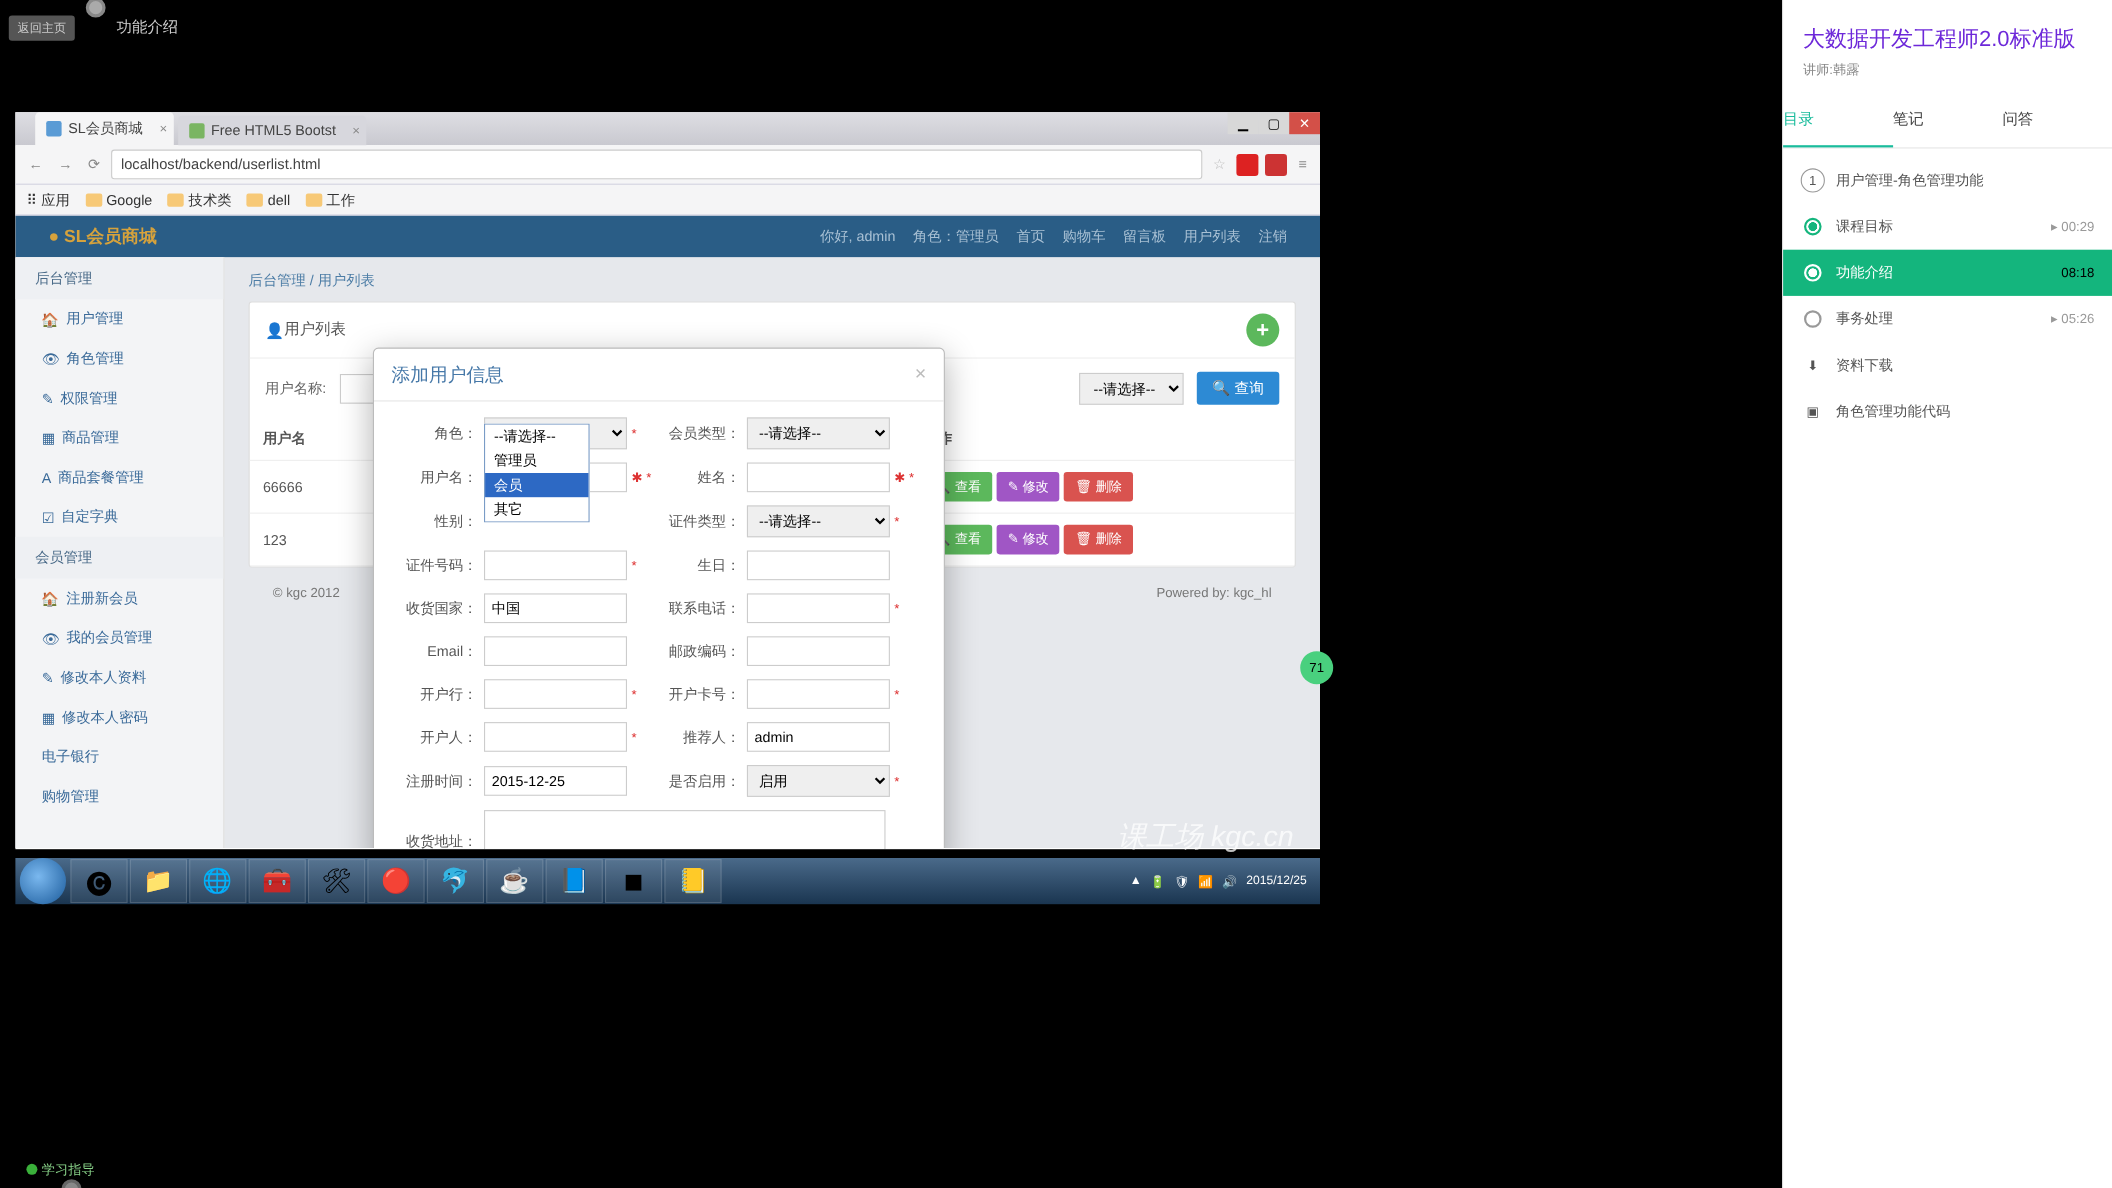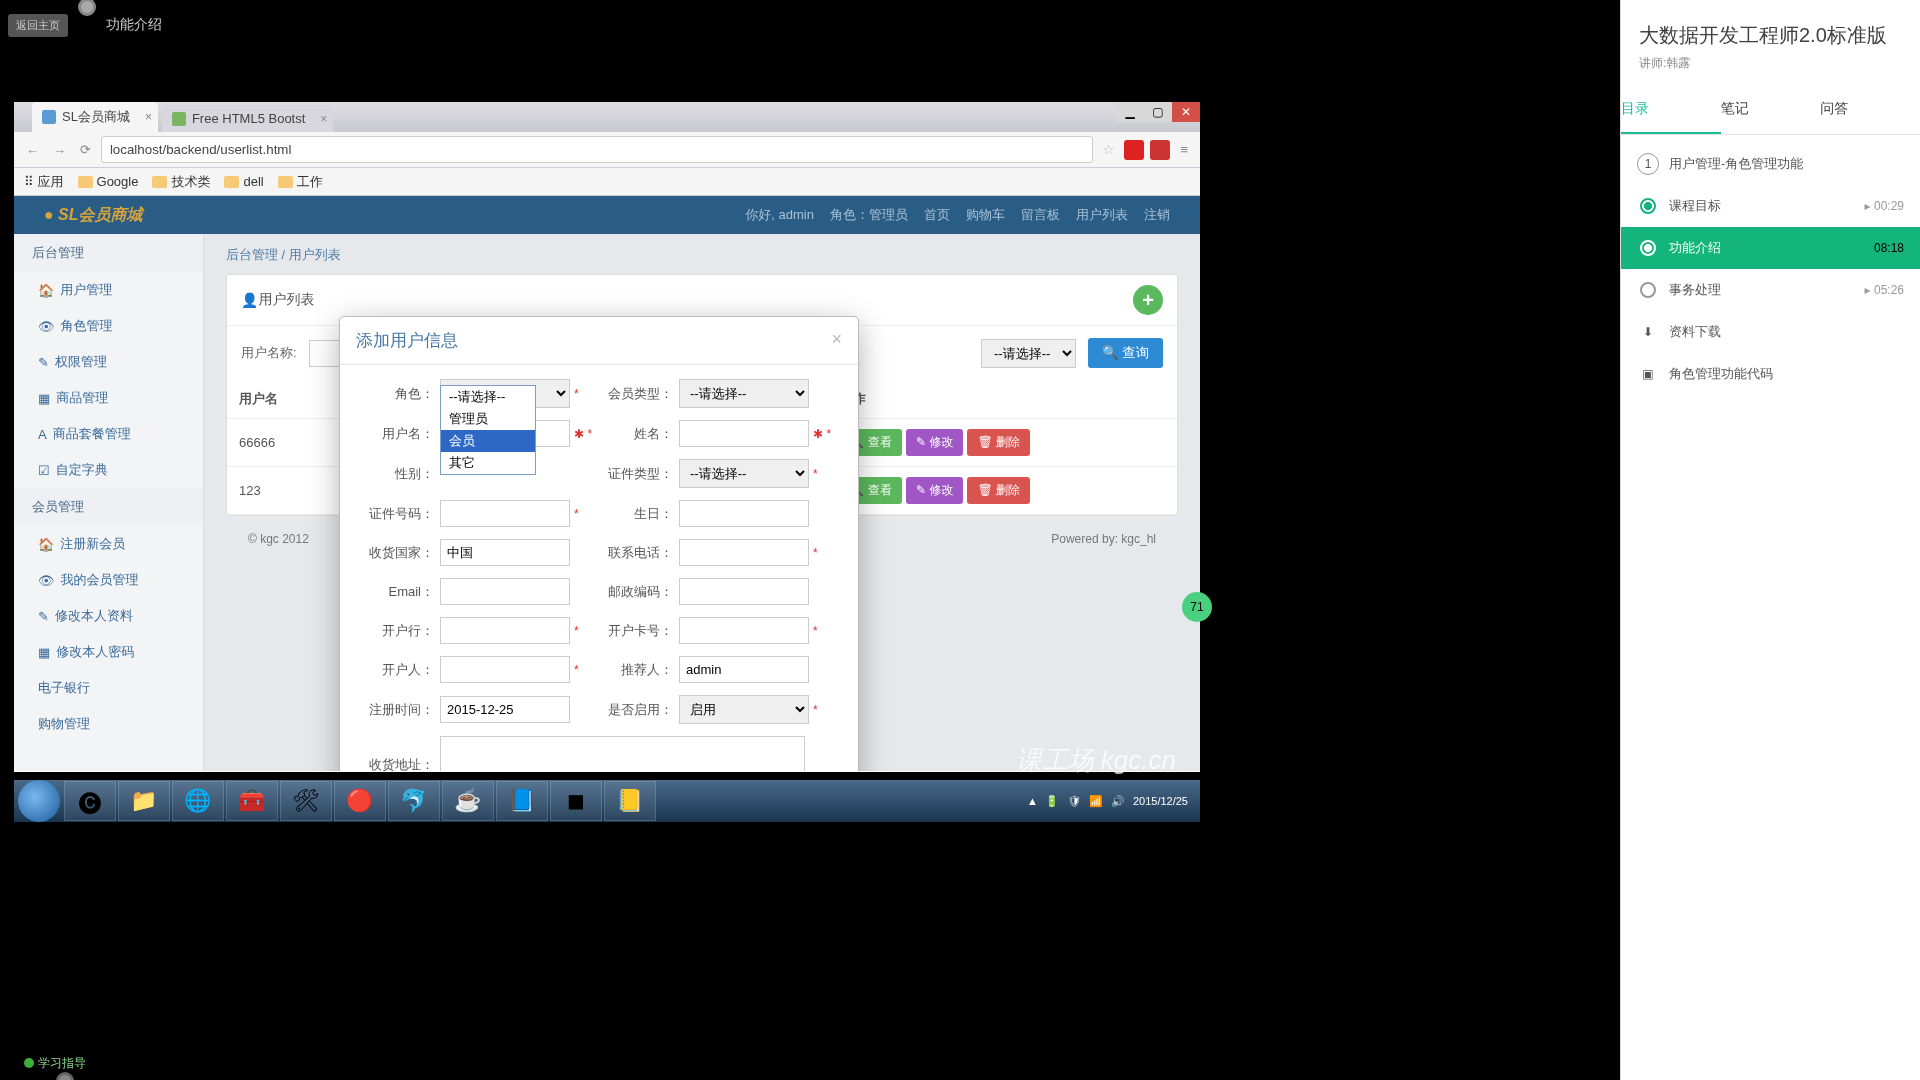--- a/index.html
+++ b/index.html
@@ -5,21 +5,21 @@
 *{margin:0;padding:0;box-sizing:border-box;font-family:"Microsoft YaHei",Arial,sans-serif;}
 body{background:#000;width:1920px;height:1080px;overflow:hidden;position:relative;}
 
 .topbar{height:50px;background:#000;display:flex;align-items:center;padding:0 8px;position:relative;}
 .topbar .back{background:#555;color:#ccc;font-size:11px;padding:4px 8px;border-radius:3px;}
 .topbar .nodecircle{width:18px;height:18px;border:3px solid #888;border-radius:50%;margin:0 10px;position:relative;top:-18px;background:#aaa;}
 .topbar .crumb{color:#ccc;font-size:14px;}
 .topbar .community{position:absolute;right:12px;top:26px;border:1px solid #777;border-radius:14px;padding:4px 10px;color:#aaa;font-size:12px;}
 
 .right-panel{position:absolute;right:0;top:0;width:300px;height:1080px;background:#fff;border-left:1px solid #ddd;}
-.right-panel .course-title{color:#404040;font-size:20px;padding:22px 18px 6px;font-weight:500;}
+.right-panel .course-title{color:#6d28d9;font-size:20px;padding:22px 18px 6px;font-weight:500;}
 .right-panel .teacher{color:#888;font-size:12px;padding:0 18px 14px;}
 .right-panel .tabs{display:flex;border-bottom:1px solid #e5e5e5;}
 .right-panel .tabs .tab{flex:1;text-align:left;padding:14px 0;font-size:14px;color:#444;border-bottom:2px solid transparent;}
 .right-panel .tabs .tab.active{border-bottom-color:#1abc9c;color:#1abc9c;}
 .right-panel .toc{padding:8px 0;}
 .right-panel .toc .row{display:flex;align-items:center;padding:10px 16px;font-size:13px;color:#555;}
 .right-panel .toc .row.active{background:#14b57d;color:#fff;}
 .right-panel .toc .row .ic{width:22px;height:22px;margin-right:10px;display:flex;align-items:center;justify-content:center;font-size:12px;}
 .right-panel .toc .row .numcircle{border:1px solid #999;border-radius:50%;}
 .right-panel .toc .row .radio{border:2px solid #999;border-radius:50%;width:16px;height:16px;}
@@ -47,21 +47,21 @@
 .addrbar{height:36px;background:#f5f5f6;border-bottom:1px solid #ccd;display:flex;align-items:center;padding:0 8px;gap:6px;font-size:13px;}
 .addrbar .navicon{color:#888;padding:4px;}
 .addrbar .url{flex:1;border:1px solid #ccc;border-radius:3px;padding:5px 8px;background:#fff;color:#444;}
 .addrbar .ext{width:20px;height:20px;border-radius:3px;}
 .bmkbar{height:28px;background:#f5f5f6;border-bottom:1px solid #ccd;display:flex;align-items:center;padding:0 10px;gap:14px;font-size:13px;color:#333;}
 .bmkbar .bm{display:flex;align-items:center;gap:4px;}
 .bmkbar .bm .fld{width:15px;height:12px;background:#f7c977;border-radius:2px;}
 
 .page{position:relative;height:575px;overflow:hidden;}
 .page .header{background:#2a5d86;color:#fff;height:38px;display:flex;align-items:center;padding:0 30px;font-size:16px;font-weight:bold;}
-.page .header .brand{color:#d6a23c;font-style:italic;}
+.page .header .brand{color:#d6a23c;}
 .page .header .right{margin-left:auto;font-size:13px;color:#a8c0d4;font-weight:normal;display:flex;gap:16px;}
 .page .body{display:flex;height:540px;background:#e6e8ec;}
 .page .sidebar{width:190px;background:#f3f4f6;border-right:1px solid #ddd;font-size:13px;}
 .page .sidebar .sec{padding:10px 18px;color:#496a88;background:#eef0f3;}
 .page .sidebar .item{padding:9px 24px;color:#3a6a99;display:flex;align-items:center;gap:6px;}
 .page .main{flex:1;padding:12px 22px;position:relative;}
 .page .crumb2{color:#4d7da6;font-size:13px;margin-bottom:10px;}
 .page .panel{background:#fff;border:1px solid #ddd;border-radius:3px;}
 .page .panel .pheader{padding:10px 14px;border-bottom:1px solid #eee;font-size:14px;color:#555;display:flex;align-items:center;}
 .page .panel .addbtn{margin-left:auto;width:30px;height:30px;border-radius:50%;background:#5cb85c;color:#fff;display:flex;align-items:center;justify-content:center;font-size:20px;font-weight:bold;}

